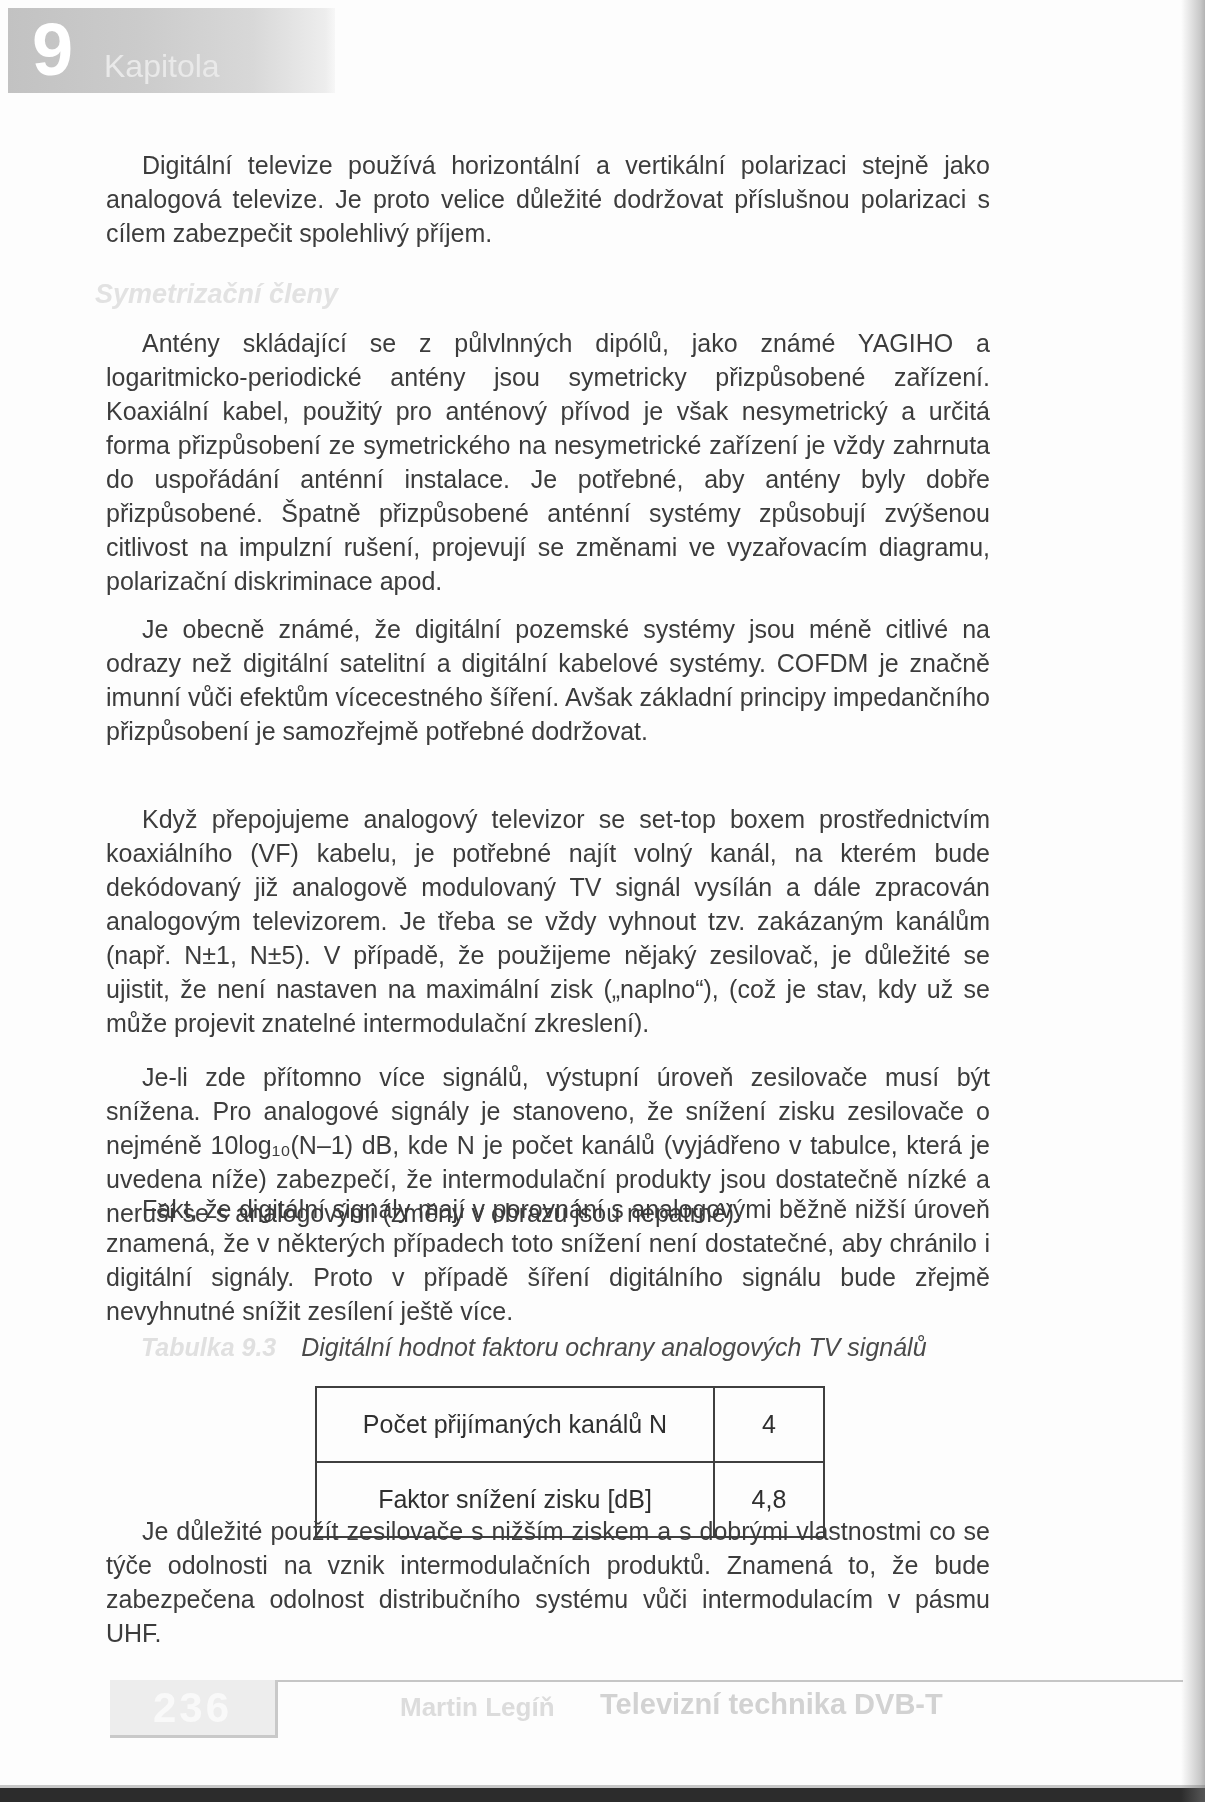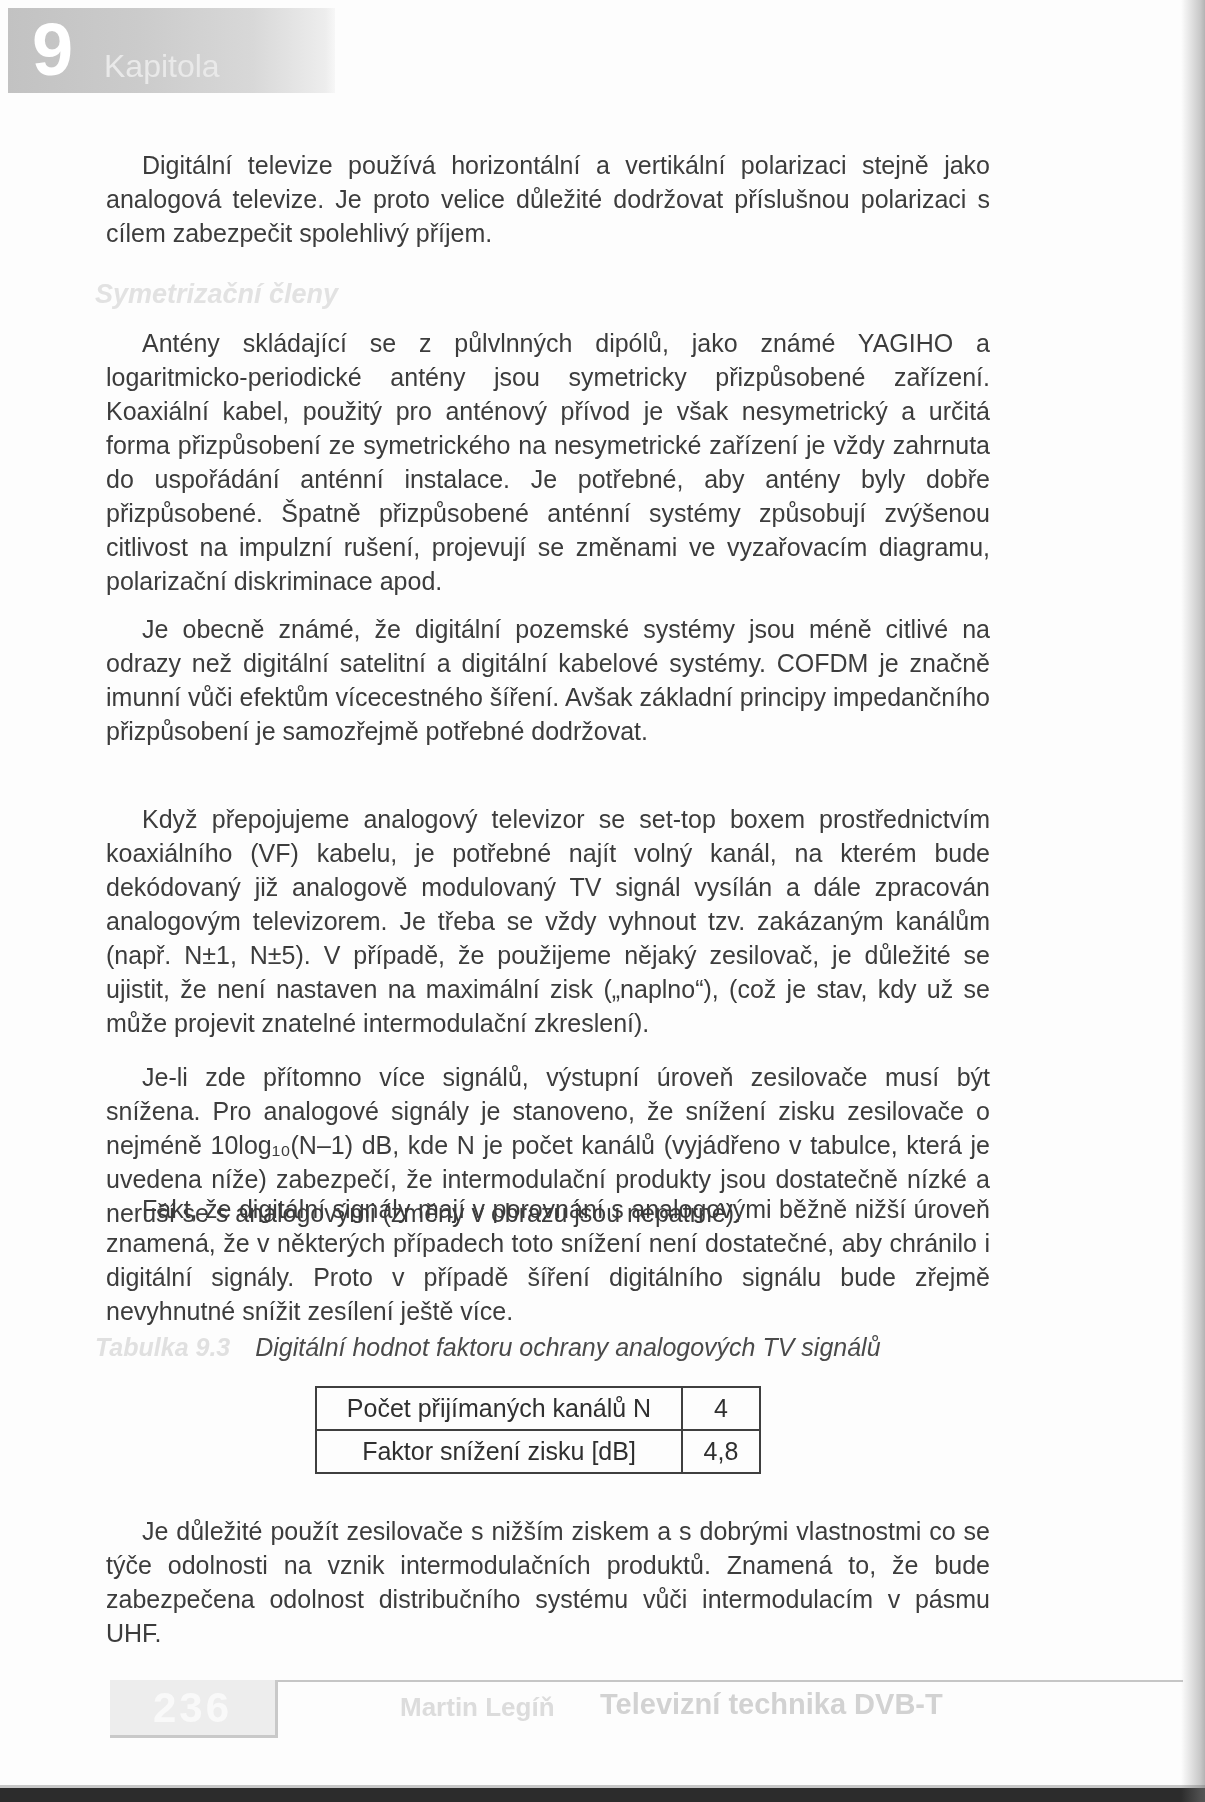--- a/index.html
+++ b/index.html
@@ -35,33 +35,33 @@
 
   
   .body-text {
     position:absolute; left:94px; width:884px; margin:12px;
     font-size:25px; line-height:34px; color:#3c3c3c;
     text-align:justify; text-indent:36px;
   }
 
   
   .table-caption { position:absolute; left:95px; width:884px; font-style:italic; font-size:25px; line-height:30px; }
-  .caption-label { color:#e0e0e0; font-weight:bold; margin-right:18px; }
+  .caption-label { color:#e0e0e0; font-weight:bold; margin-right:18px;margin-left:46px; }
   .caption-text  { color:#4a4a4a; }
 
   
   .data-table {
     position:absolute; left:315px; border-collapse:collapse;
     background:#fdfdfd;
   }
   .data-table td {
     border:2px solid #3f3f3f;
     font-size:25px; color:#2f2f2f;
     text-align:center; vertical-align:middle;
-    height:41px; padding:0;
+    height:41px; padding:16px;
   }
   .data-table td.lbl { width:364px; }
   .data-table td.val { width:76px; }
 
   
   .footer-rule {
     position:absolute; left:277px; top:1680px; width:906px; height:2px;
     background:#c6c6c6;
   }
   .page-number-box {

